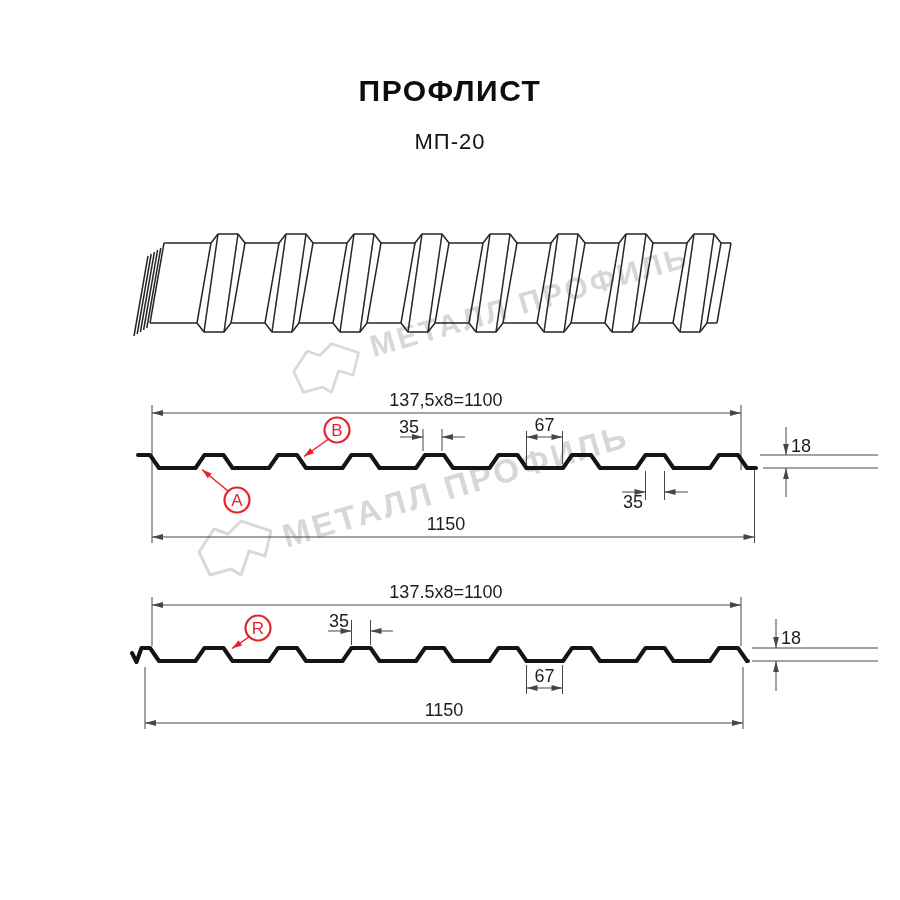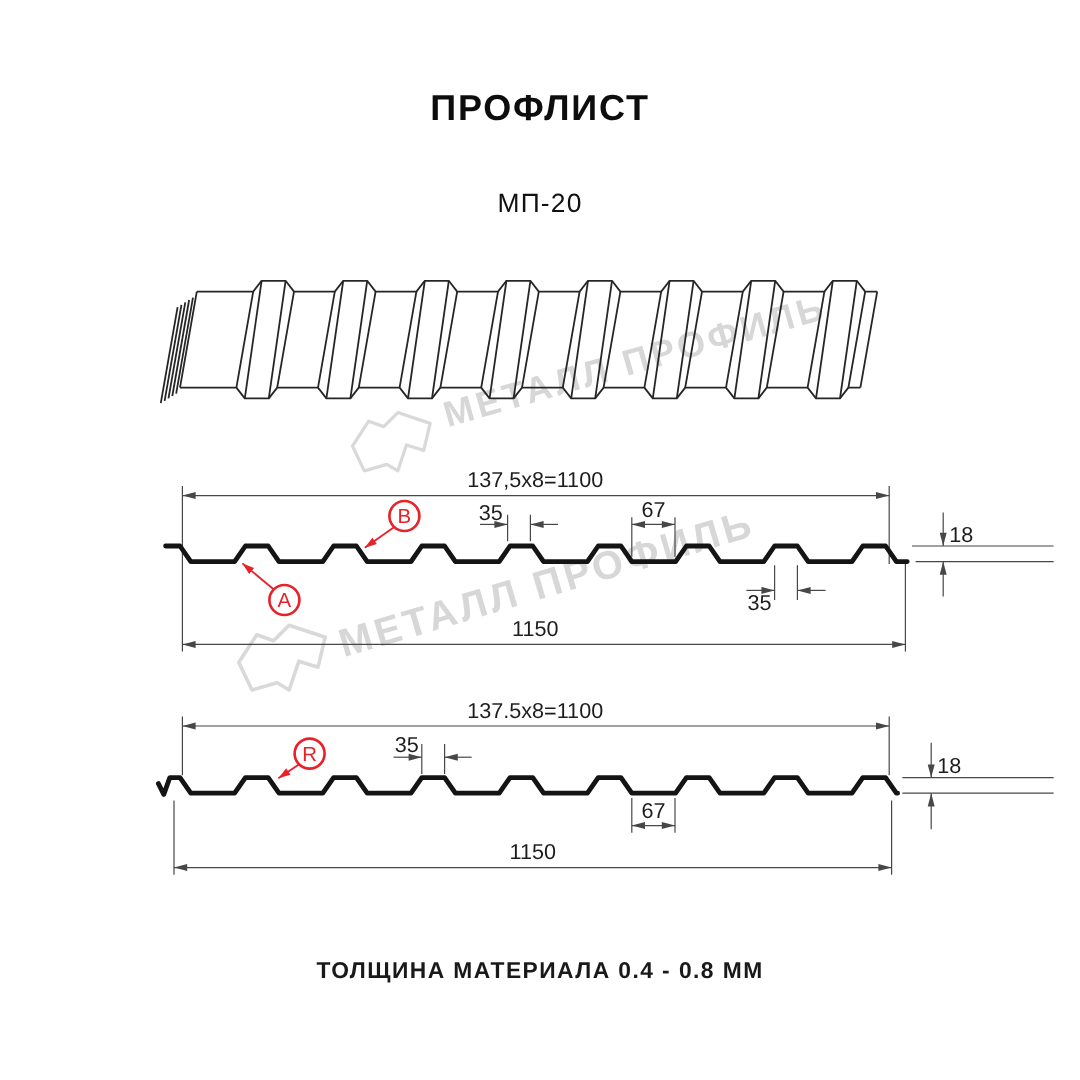--- a/index.html
+++ b/index.html
@@ -1,21 +1,21 @@
 <!DOCTYPE html>
 <html><head>
 <meta charset="utf-8">
 <style>
   html,body{margin:0;padding:0;background:#fff;}
   .page{position:relative;width:900px;height:900px;background:#ffffff;overflow:hidden;
         font-family:"Liberation Sans",sans-serif;}
   .title{position:absolute;top:74px;left:0;width:100%;text-align:center;
          font-size:30px;font-weight:700;letter-spacing:1.5px;color:#0d0d0d;}
   .subtitle{position:absolute;top:129px;left:0;width:100%;text-align:center;
-         font-size:22px;font-weight:500;letter-spacing:1px;color:#111;margin-top:28px;}
+         font-size:22px;font-weight:500;letter-spacing:1px;color:#111;}
   .footer{position:absolute;top:799px;left:0;width:100%;text-align:center;
          font-size:19px;font-weight:600;letter-spacing:1.2px;color:#191919;}
   .wm-text{position:absolute;font-weight:700;color:#d7d7d7;white-space:nowrap;
          letter-spacing:3px;transform-origin:left top;z-index:1;}
   #wm1t{left:366px;top:331px;font-size:30px;transform:rotate(-16deg);}
   #wm2t{left:278px;top:519px;font-size:33px;transform:rotate(-16.5deg);}
   .wm-logo{position:absolute;z-index:1;}
   #wm1l{left:290px;top:342px;}
   #wm2l{left:196px;top:519px;}
   #diagram{position:absolute;left:0;top:0;z-index:2;}
@@ -174,14 +174,13 @@
         </g>
       <text x="446" y="598" text-anchor="middle">137.5x8=1100</text>
       <text x="444" y="716" text-anchor="middle">1150</text>
       <text x="339" y="627" text-anchor="middle">35</text>
       <text x="544.5" y="682" text-anchor="middle">67</text>
       <text x="781" y="644">18</text>
       <text class="lbl" x="258" y="634" text-anchor="middle">R</text>
     </g>
   </svg>
 
-  <div class="footer">ТОЛЩИНА МАТЕРИАЛА 0.4 - 0.8 ММ</div>
 </div>
 
 </body></html>

